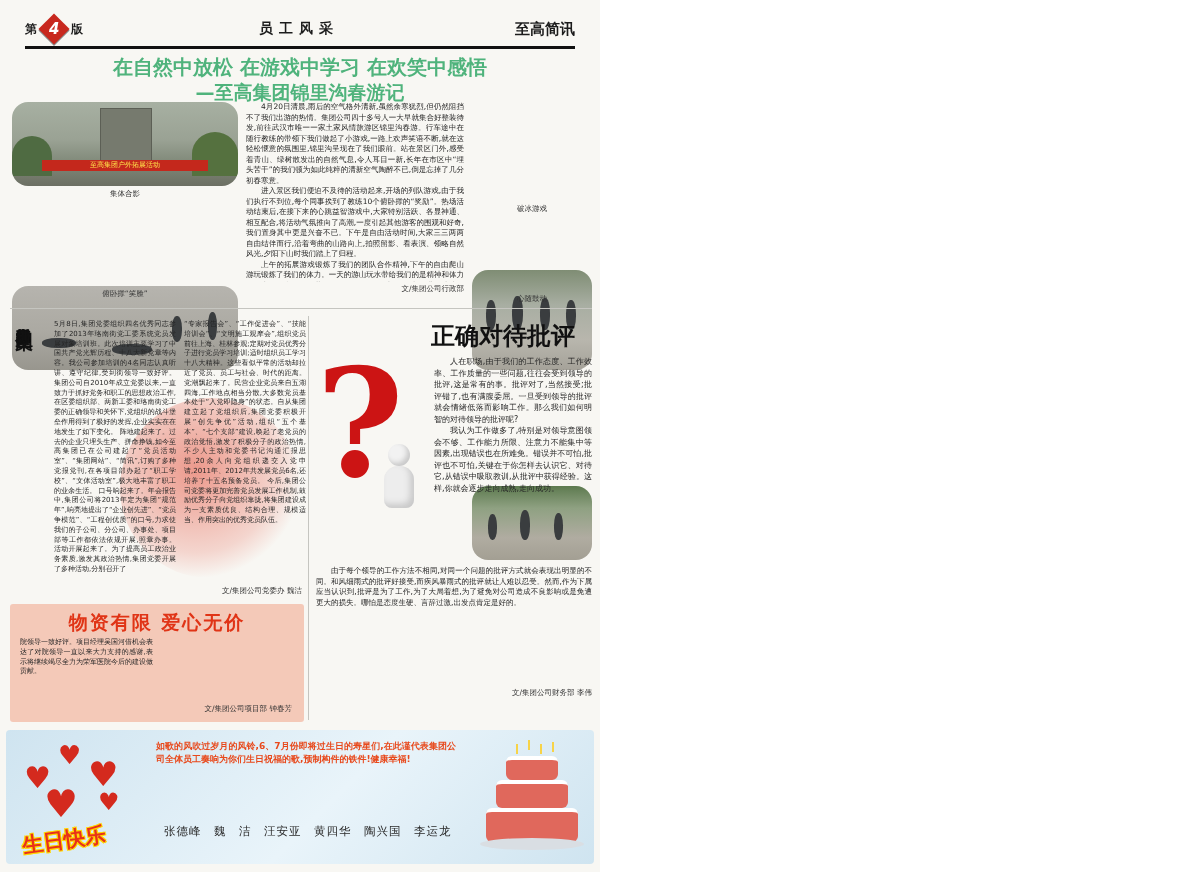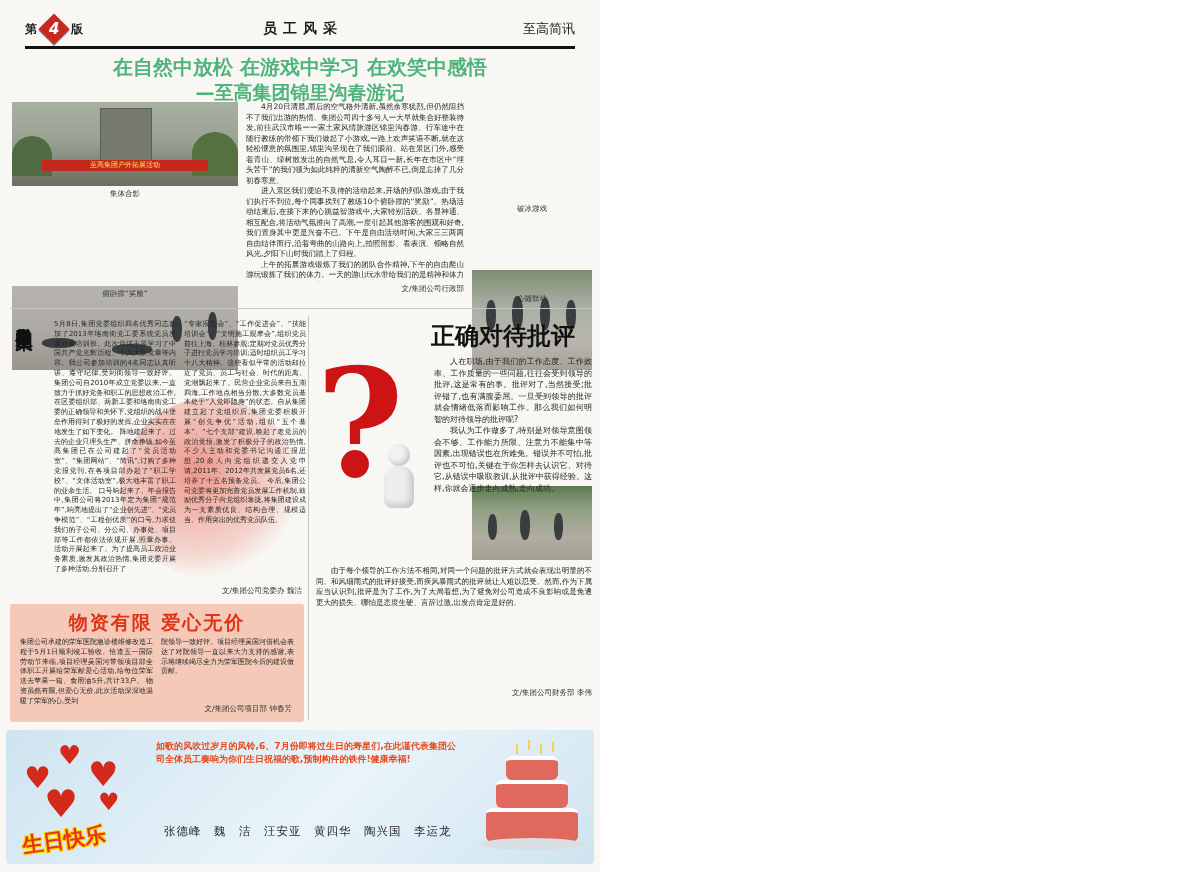--- a/index.html
+++ b/index.html
@@ -6,35 +6,35 @@
   body{width:1200px;height:872px;position:relative;font-family:"DejaVu Sans",sans-serif;color:#1c1c1c;}
   .page{position:absolute;top:0;width:600px;height:872px;background:#f8f7f3;overflow:hidden;}
   #pageL{left:0;} #pageR{left:600;}
   .abs{position:absolute;}
   
   .hdr{position:absolute;top:16px;left:25px;width:550px;height:26px;display:flex;align-items:center;justify-content:space-between;}
   .hdr .pgno{display:flex;align-items:center;gap:6px;font-weight:bold;font-size:12px;}
   .diamond{width:22px;height:22px;background:#c8281e;transform:rotate(45deg);display:flex;align-items:center;justify-content:center;box-shadow:1px 1px 0 #888;}
   .diamond span{transform:rotate(-45deg);color:#fff;font-size:15px;font-weight:bold;font-style:italic;}
   .hdr .sec{font-size:14px;font-weight:bold;letter-spacing:6px;}
-  .hdr .brand{font-size:13px;font-weight:normal;}
+  .hdr .brand{font-size:15px;font-weight:bold;}
   .rule{position:absolute;left:25px;width:550px;height:3px;background:#111;top:46px;}
   
   .tiny{font-size:7.5px;line-height:10.5px;text-align:justify;color:#262626;}
   .t7{font-size:7px;line-height:9.8px;}
   .t68{font-size:6.8px;line-height:9.4px;}
   .colrow{display:flex;gap:8px;}
   .col{overflow:hidden;}
   .byline{font-size:7.5px;color:#333;}
   
   .mainTitle{font-weight:bold;color:#111;text-align:center;}
   .yellowTag{background:#ffe90a;color:#a33a00;font-weight:bold;font-size:12px;padding:1px 8px;display:inline-block;}
   .redBand{background:#fdfa9a;color:#cc1212;font-weight:bold;font-size:18px;text-align:center;line-height:26px;letter-spacing:0px;}
   .vtitle{writing-mode:vertical-rl;font-weight:bold;color:#111;}
-  .photo{position:relative;overflow:hidden;background:#aaa;}
+  .photo{position:relative;overflow:hidden;background:#aaa;border-radius:16px;}
   .cap{font-size:7.5px;text-align:center;color:#333;}
   .greenTitle{color:#4fb37c;font-weight:bold;text-align:center;}
   .sepV{position:absolute;width:1px;background:#c5c5c0;}
   .sepH{position:absolute;height:1px;background:#c5c5c0;}
   
   .charity{background:#f4c9b8;border-radius:3px;}
   .charity h3{margin:0;color:#e03416;font-weight:bold;font-size:19px;text-align:center;padding-top:6px;letter-spacing:2px;}
   
   .bday{background:linear-gradient(135deg,#cfe4f0 0%,#e9f4fa 55%,#cfe4f0 100%);border-radius:4px;}
   .bday .intro{color:#e8491c;font-weight:bold;font-size:9px;line-height:13px;text-align:justify;}
@@ -223,21 +223,20 @@
     <div class="tiny" style="font-size:8px;line-height:11.5px;text-indent:2em;">我认为工作做多了,特别是对领导意图领会不够、工作能力所限、注意力不能集中等因素,出现错误也在所难免。错误并不可怕,批评也不可怕,关键在于你怎样去认识它、对待它,从错误中吸取教训,从批评中获得经验。这样,你就会逐步走向成熟,走向成功。</div>
   </div>
   <div class="abs" style="top:566px;left:316px;width:276px;height:116px;overflow:hidden;">
     <div class="tiny" style="text-indent:2em;">由于每个领导的工作方法不相同,对同一个问题的批评方式就会表现出明显的不同。和风细雨式的批评好接受,而疾风暴雨式的批评就让人难以忍受。然而,作为下属应当认识到,批评是为了工作,为了大局着想,为了避免对公司造成不良影响或是免遭更大的损失。哪怕是态度生硬、言辞过激,出发点肯定是好的。</div>
   </div>
   <div class="abs byline" style="top:688px;left:316px;width:276px;text-align:right;">文/集团公司财务部 李伟</div>
 
   <div class="abs charity" style="top:604px;left:10px;width:294px;height:118px;">
     <h3>物资有限 爱心无价</h3>
     <div class="colrow" style="position:absolute;left:10px;top:34px;width:274px;height:66px;">
-      <div class="col tiny t7" style="width:133px;height:66px;">集团公司承建的荣军医院急诊楼维修改造工程于5月1日顺利竣工验收。恰逢五一国际劳动节来临,项目经理吴国河带领项目部全体职工开展给荣军献爱心活动,给每位荣军送去苹果一箱、食用油5升,共计33户。 物资虽然有限,但爱心无价,此次活动深深地温暖了荣军的心,受到</div>
       <div class="col tiny t7" style="width:133px;height:66px;">院领导一致好评。项目经理吴国河借机会表达了对院领导一直以来大力支持的感谢,表示将继续竭尽全力为荣军医院今后的建设做贡献。</div>
     </div>
     <div class="abs byline" style="right:12px;bottom:8px;">文/集团公司项目部 钟春芳</div>
   </div>
 
   <div class="abs bday" style="top:730px;left:6px;width:588px;height:134px;">
     <div class="abs" style="left:8px;top:4px;width:128px;height:126px;">
       <span class="heart" style="left:10px;top:26px;font-size:30px;">♥</span>
       <span class="heart" style="left:44px;top:6px;font-size:26px;">♥</span>
       <span class="heart" style="left:74px;top:20px;font-size:34px;">♥</span>

